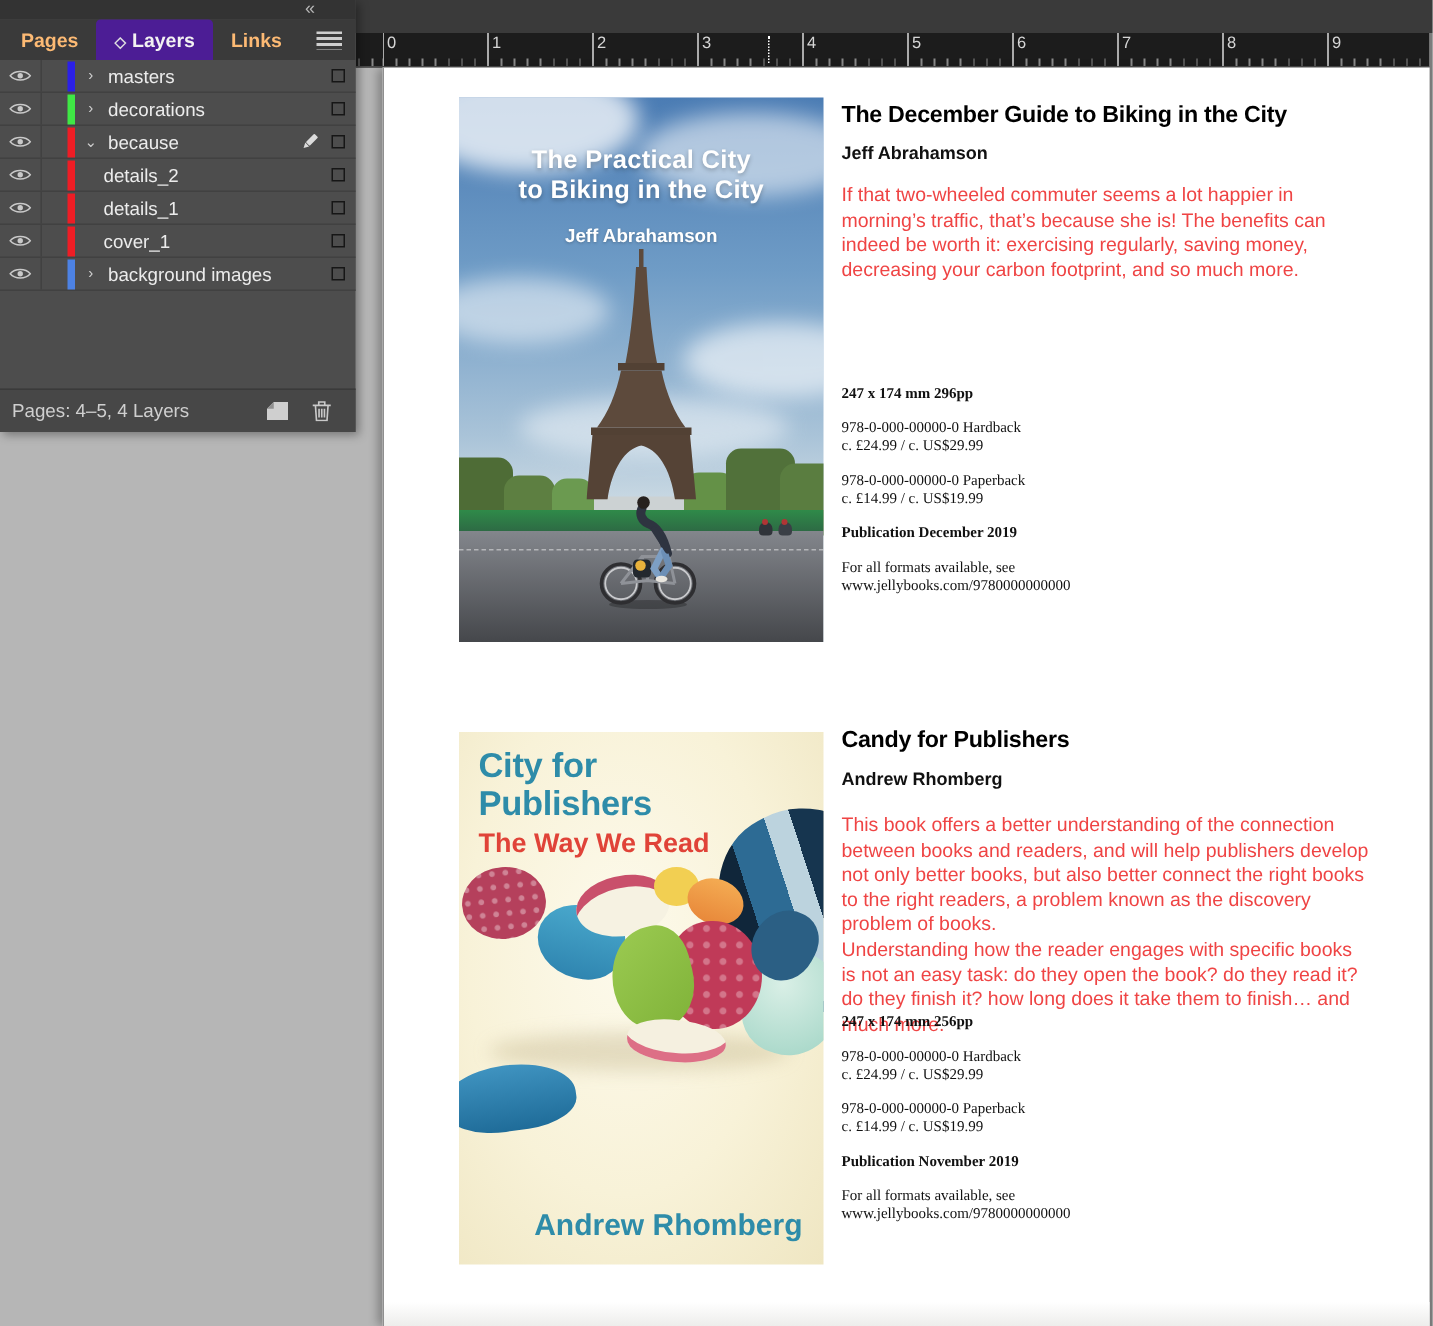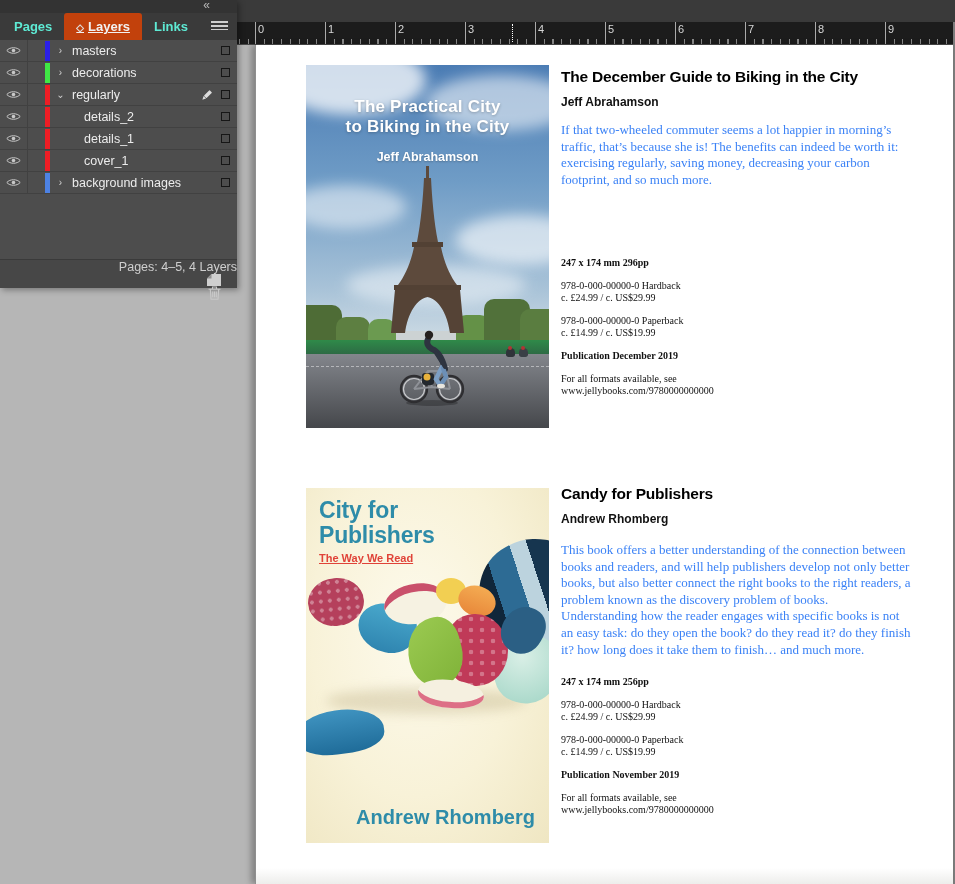--- a/index.html
+++ b/index.html
@@ -23,22 +23,22 @@
 
   .page { position:absolute; left:255px; top:45px; width:698px; height:839px; background:#fff;
           border-left:1px solid #8f8f8f; box-shadow:-4px 0 6px rgba(0,0,0,.28); }
   .page::after { content:""; position:absolute; left:0; right:0; bottom:0; height:16px;
                  background:linear-gradient(#fff, #ededeb); }
 
   
   .bk-title { position:absolute; left:305px; width:370px; font-size:15.5px; font-weight:bold;
               letter-spacing:-.2px; color:#000; }
   .bk-author { position:absolute; left:305px; font-size:12px; font-weight:bold; color:#111; }
-  .bk-desc { position:absolute; left:305px; width:352px; font-family:Liberation Serif, serif;
-             font-size:13px; line-height:16.6px; color:#3b82f6; }
+  .bk-desc { position:absolute; left:305px; width:352px; font-family:Liberation Sans, sans-serif;
+             font-size:13px; line-height:16.6px; color:#ef4444; }
   .bk-desc p { margin:0; }
   .dl { position:absolute; left:305px; font-family:"Liberation Serif", serif; font-size:10px;
         line-height:12px; color:#111; white-space:nowrap; }
   .dl.b { font-weight:bold; }
 
   
   .cover1 { position:absolute; left:50px; top:20px; width:243px; height:363px; overflow:hidden;
             background:linear-gradient(#4b7cb4 0%, #6f9cc6 32%, #a9c3d8 62%, #d3dfe6 78%); }
   .cloud { position:absolute; background:#fff; border-radius:50%; filter:blur(7px); opacity:.75; }
   .c1 { left:-30px; top:-20px; width:150px; height:70px; }
@@ -71,21 +71,21 @@
                 font-size:17px; line-height:1.18; font-weight:bold; letter-spacing:.2px;
                 text-shadow:0 1px 3px rgba(0,0,0,.25); }
   .cov1-author { position:absolute; left:0; top:85px; width:100%; text-align:center; color:#fff;
                  font-size:12.5px; font-weight:bold; text-shadow:0 1px 2px rgba(0,0,0,.25); }
 
   
   .cover2 { position:absolute; left:50px; top:443px; width:243px; height:355px; overflow:hidden;
             background:radial-gradient(ellipse at 45% 40%, #fdfaec 0%, #f8f2d8 55%, #efe6c2 100%); }
   .cov2-title { position:absolute; left:13px; top:10px; font-size:23px; line-height:1.07;
                 font-weight:bold; letter-spacing:-.2px; }
-  .cov2-sub { position:absolute; left:13px; top:64px; font-size:11px; font-weight:bold;text-decoration:underline; }
+  .cov2-sub { position:absolute; left:13px; top:64px; font-size:18px; font-weight:bold; }
   .cov2-author { position:absolute; right:14px; top:318px; font-size:20px; font-weight:bold; }
   .candy { position:absolute; border-radius:50%; }
   .jar { position:absolute; left:178px; top:48px; width:120px; height:140px; border-radius:46% 54% 50% 50%;
          transform:rotate(-28deg);
          background:linear-gradient(100deg, #10263a 0 22%, #2d6b94 22% 40%, #bcd3de 40% 52%, #16354f 52% 78%, #0e2234 78%); }
   .csh { position:absolute; left:20px; top:200px; width:200px; height:26px; border-radius:50%;
          background:rgba(170,150,100,.28); filter:blur(6px); }
   .mint { left:190px; top:146px; width:64px; height:70px; background:radial-gradient(circle at 35% 35%, #d9efe6, #9ed3c3); border-radius:48% 52% 55% 45%; transform:rotate(18deg); }
   .blueL { left:-10px; top:222px; width:88px; height:44px; background:linear-gradient(#3f93c0, #1f6c99); border-radius:55% 60% 45% 50%; transform:rotate(-8deg); }
   .tealM { left:52px; top:116px; width:58px; height:48px; background:linear-gradient(#49a8cc,#2f85b0); border-radius:55% 45% 50% 60%; transform:rotate(14deg); }
@@ -100,40 +100,40 @@
   .whiteB { left:112px; top:192px; width:66px; height:28px; background:#f5f0e0; border-radius:45% 55% 50% 50%; transform:rotate(4deg); box-shadow:inset 0 -9px 0 -3px #dd6f86; }
   .blueS { left:196px; top:118px; width:42px; height:48px; background:#2b5f84; border-radius:55% 45% 50% 50%; transform:rotate(28deg); }
 
   
   .panel { position:absolute; left:0; top:0; width:237px; height:288px; background:#4d4d4d;
            box-shadow:2px 2px 6px rgba(0,0,0,.35); }
   .panel-top { position:absolute; left:0; top:0; width:100%; height:13px; background:#333; }
   .collapse { position:absolute; right:28px; top:-2px; color:#b9b9b9; font-size:12px; letter-spacing:-1px; }
   .tabs { position:absolute; left:0; top:13px; width:100%; height:27px; background:#3a3a3a;
           display:flex; align-items:stretch; }
-  .tab { padding:0 12px; line-height:27px; font-size:13px; font-weight:bold; color:#5eead4; }
+  .tab { padding:0 12px; line-height:27px; font-size:13px; font-weight:bold; color:#fdba74; }
   .tab.first { margin-left:2px; }
-  .tab.active { background:#c2410c; color:#f2f2f2; border-radius:3px 3px 0 0;text-decoration:underline; }
+  .tab.active { background:#4c1d95; color:#f2f2f2; border-radius:3px 3px 0 0; }
   .tab.active .tab-ico { font-size:10px; color:#e0e0e0; margin-right:4px; }
   .panel-menu { position:absolute; right:9px; top:21px; width:17px; height:12px;
                 background:repeating-linear-gradient(#cfcfcf 0 1.6px, transparent 1.6px 3.9px); }
   .rows { position:absolute; left:0; top:40px; width:100%; }
   .lrow { height:22px; display:flex; align-items:center; background:#4d4d4d;
           border-bottom:1px solid #414141; position:relative; }
   .eye-cell { width:28px; align-self:stretch; display:flex; align-items:center; justify-content:center;
               border-right:1px solid #414141; }
   .lock-cell { width:17px; align-self:stretch; }
   .cbar { width:5px; height:20px; }
   .arrow { width:21px; text-align:center; color:#cfcfcf; font-size:10px; }
   .lname { font-size:12.5px; color:#ececec; margin-left:1px; }
-  .lrow.child .lname { margin-left:34px; }
+  .lrow.child .lname { margin-left:19px; }
   .sq { position:absolute; right:7px; top:6px; width:9px; height:9px; border:1px solid #161616; }
   .pencil { position:absolute; right:24px; top:4px; }
   .panel-status { position:absolute; left:0; bottom:0; width:100%; height:29px; background:#474747;
-                  border-top:1px solid #3a3a3a; display:flex; align-items:flex-end;flex-direction:column; }
+                  border-top:1px solid #3a3a3a; display:flex; align-items:center; }
   .status-text { font-size:12.5px; color:#cfcfcf; margin-left:8px; flex:1; }
   .st-ico { margin-right:16px; display:flex; align-items:center; }
 </style>
 </head>
 <body>
 
 <div class="topbar"></div>
 
 <div class="ruler">
   <span class="ruler-num" style="left:21px">0</span>
@@ -302,21 +302,21 @@
     <div class="lrow">
       <span class="eye-cell">
           <svg width="15" height="9" viewBox="0 0 15 9">
             <path d="M.8 4.5 C4 .8 11 .8 14.2 4.5 C11 8.2 4 8.2 .8 4.5 Z" fill="none" stroke="#c9c9c9"></path>
             <circle cx="7.5" cy="4.5" r="1.8" fill="#c9c9c9"></circle>
           </svg>
         </span>
       <span class="lock-cell"></span>
       <span class="cbar" style="background: rgb(239, 29, 37);"></span>
       <span class="arrow">⌄</span>
-      <span class="lname">regularly</span>
+      <span class="lname">because</span>
       <span class="pencil"><svg width="13" height="13" viewBox="0 0 13 13">
             <g transform="rotate(45 6.5 6.5)">
               <rect x="4.8" y="0.5" width="3.6" height="8" rx="0.6" fill="#dcdcdc"></rect>
               <path d="M4.8 9 L6.6 12.4 L8.4 9 Z" fill="#dcdcdc"></path>
             </g>
           </svg></span>
       <span class="sq"></span>
     </div>
 
     <div class="lrow child">

